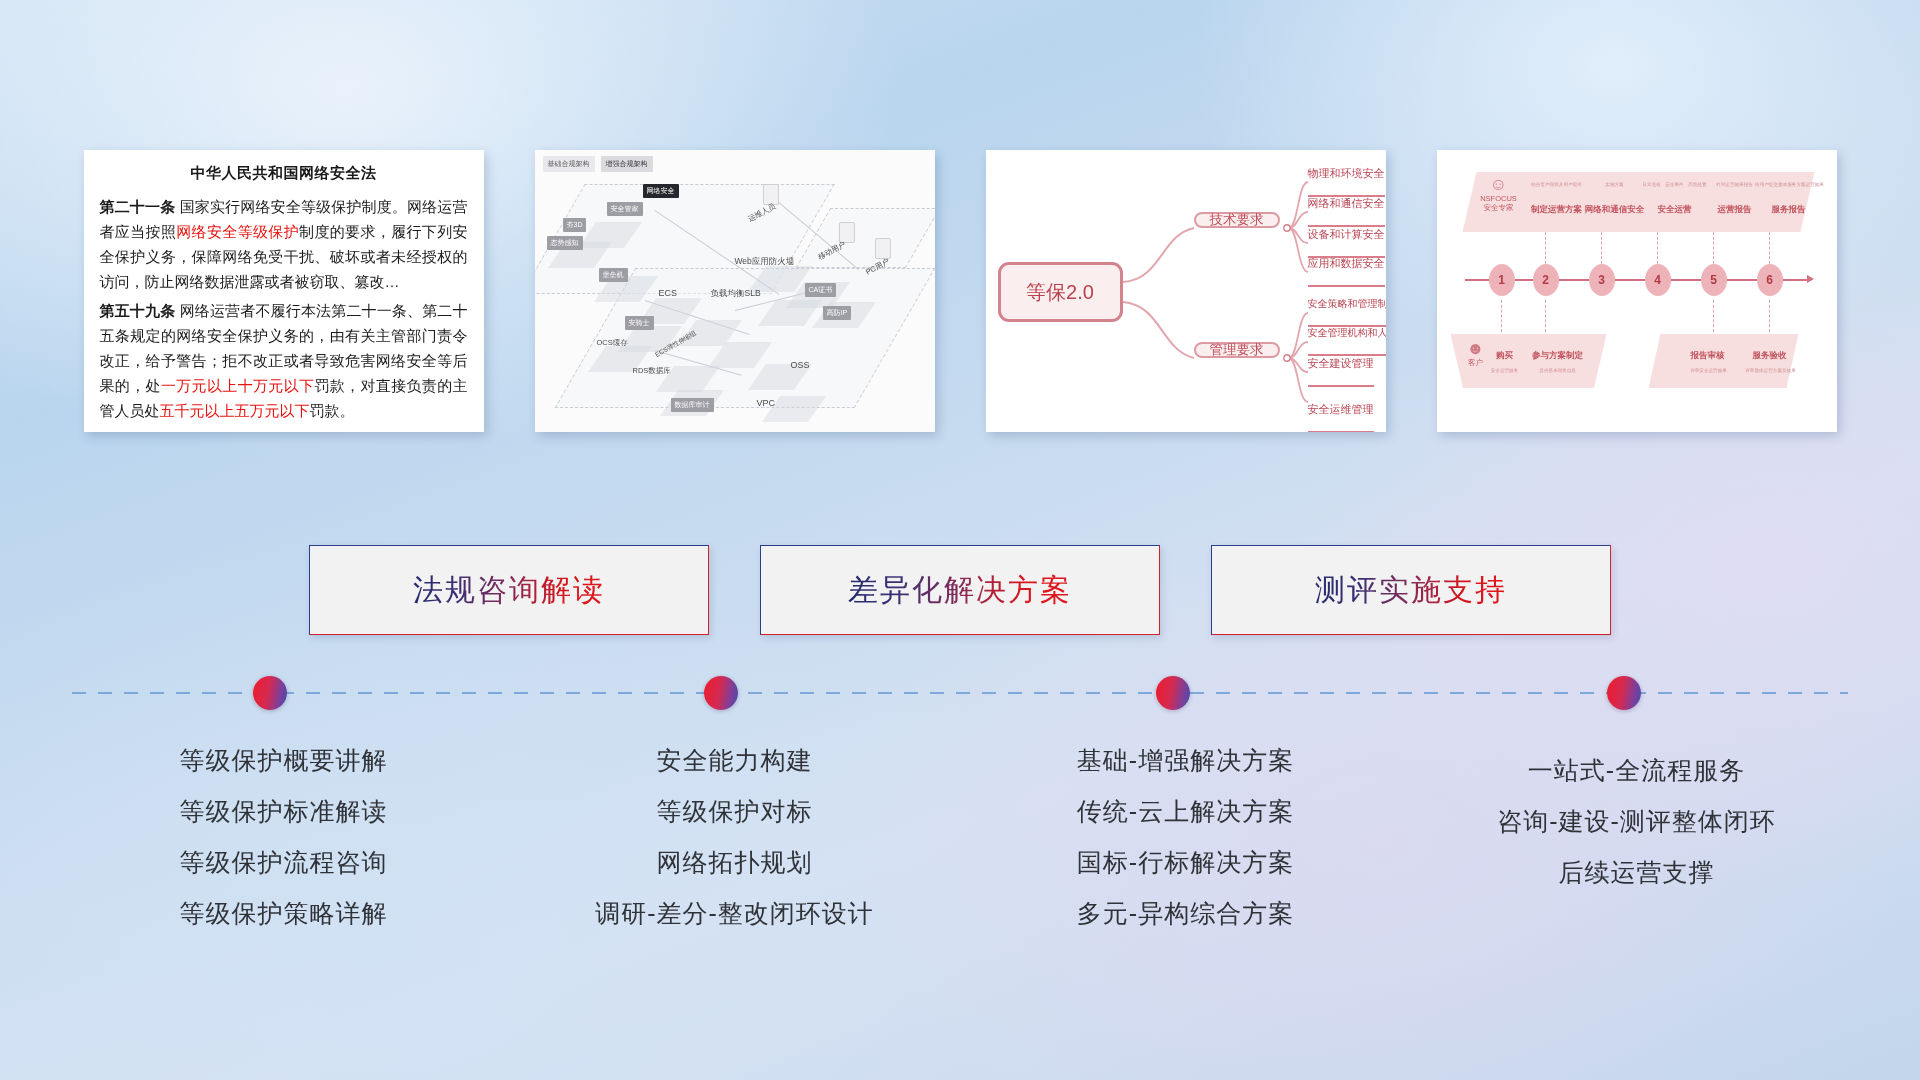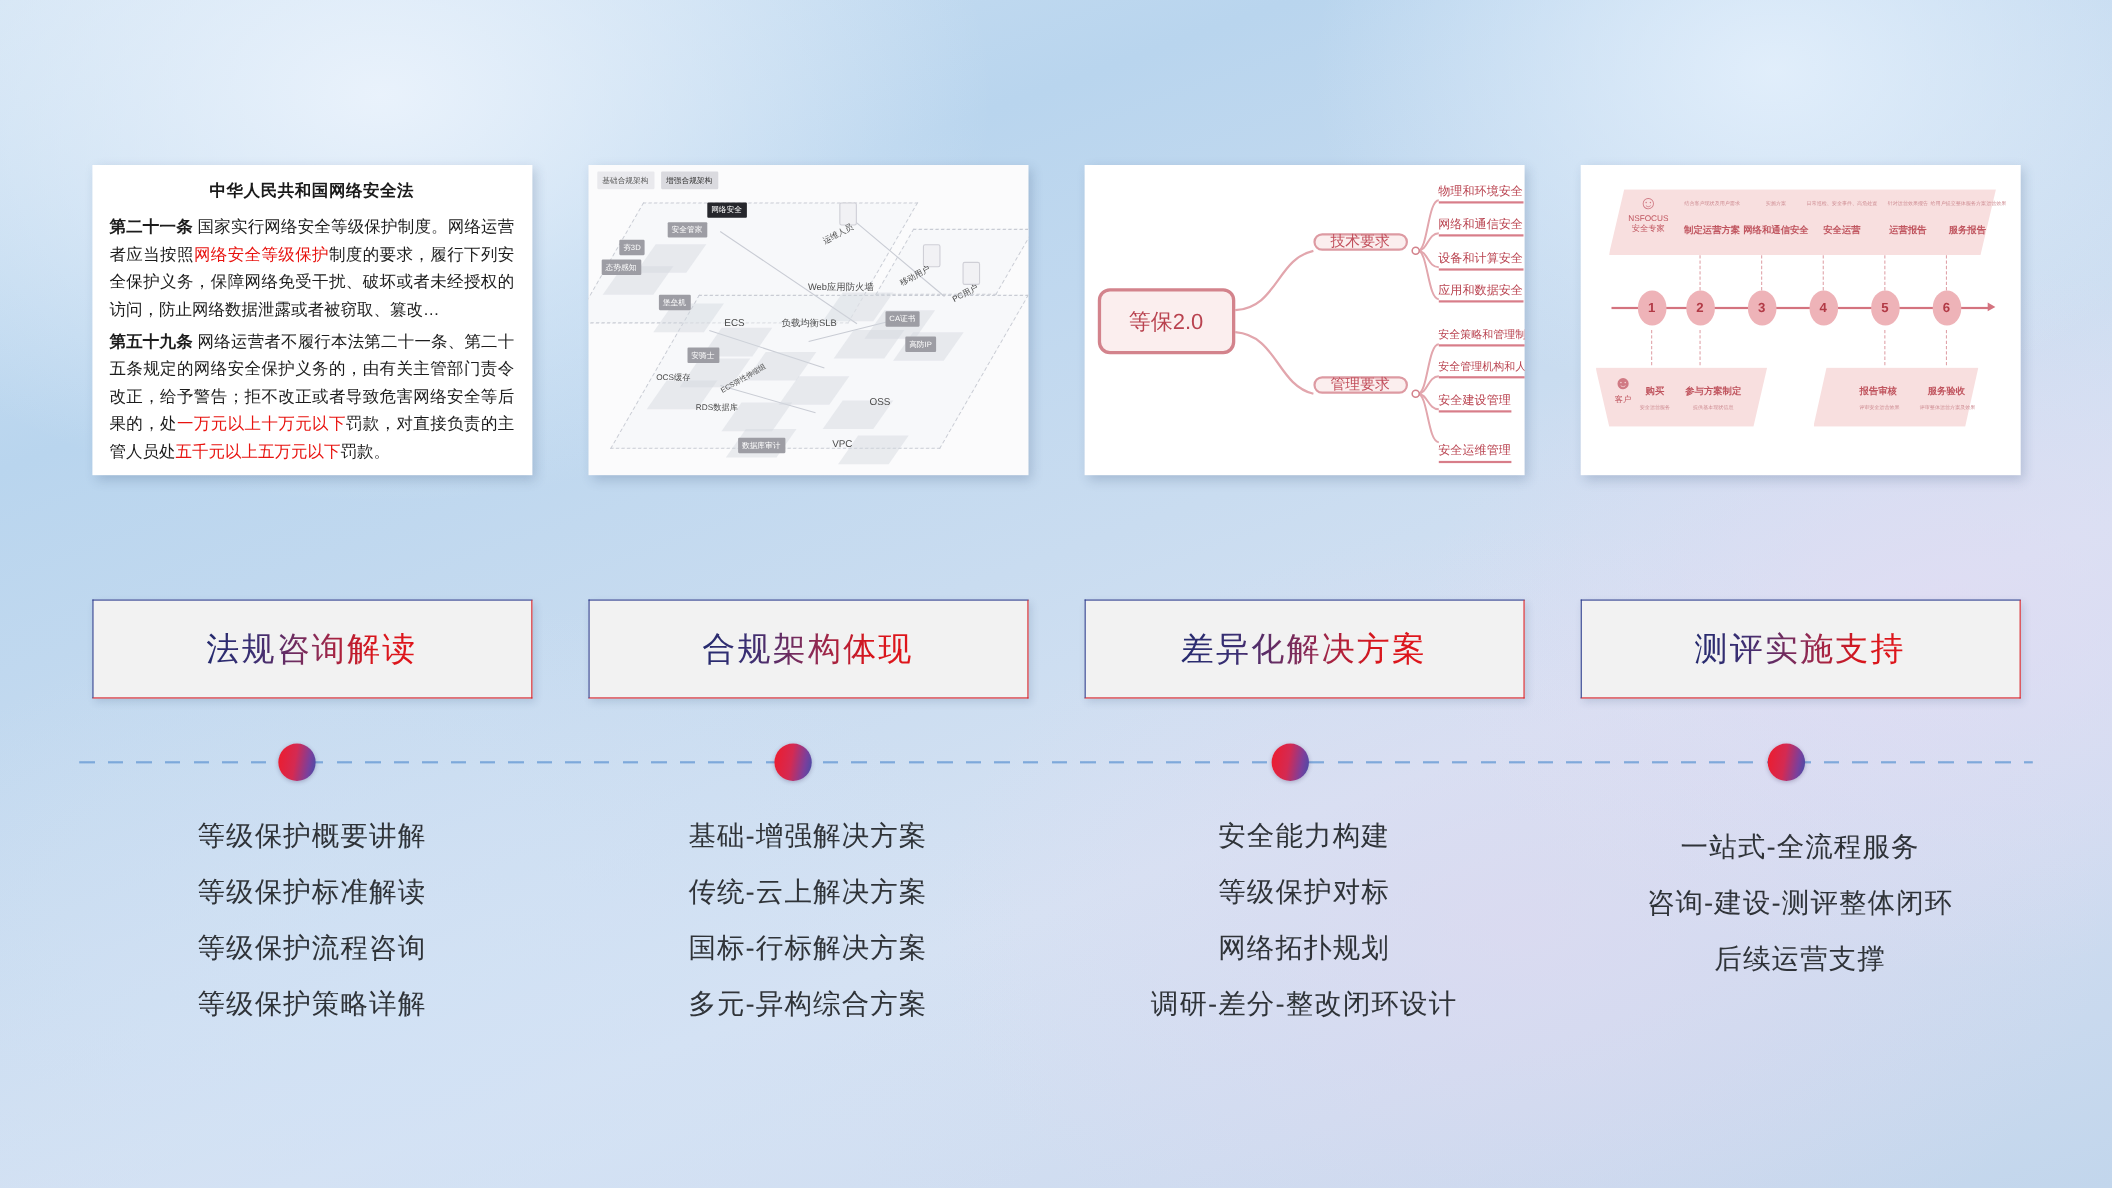--- a/index.html
+++ b/index.html
@@ -137,21 +137,21 @@
     border: 2.5px solid #dd9aa2;
     border-radius: 8px;
     display: flex; align-items: center; justify-content: center;
     font-size: 13.5px; color: #c24f5c;
   }
   .mind-leaf {
     position: absolute;
     font-size: 11px;
     color: #b9424f;
     white-space: nowrap;
-    padding-bottom: 2px;
+    padding-bottom: 14px;
     border-bottom: 2.5px solid #d87d89;
   }
   .mind-svg { position: absolute; inset: 0; pointer-events: none; }
 
   
   .ns-card { background: #ffffff; }
   .ns-band {
     position: absolute;
     background: #f8dfdf;
   }
@@ -476,23 +476,20 @@
       <div class="ns-title" style="left:298px;top:200px;width:70px;">服务验收</div>
       <div class="ns-sub" style="left:292px;top:218px;width:84px;">评审整体运营方案及效果</div>
     </div>
   </div>
 
   <div class="pills-row">
     <div class="pill">
       <span class="pill-text">法规咨询解读</span>
     </div>
     <div class="pill">
-      <span class="pill-text">合规架构体现</span>
-    </div>
-    <div class="pill">
       <span class="pill-text">差异化解决方案</span>
     </div>
     <div class="pill">
       <span class="pill-text">测评实施支持</span>
     </div>
   </div>
 
   <div class="timeline"></div>
   <div class="tl-dot" style="left:253px;"></div>
   <div class="tl-dot" style="left:704px;"></div>
@@ -502,33 +499,33 @@
   <div class="lists-row">
 
     <div class="list-col">
       <div class="list-item">等级保护概要讲解</div>
       <div class="list-item">等级保护标准解读</div>
       <div class="list-item">等级保护流程咨询</div>
       <div class="list-item">等级保护策略详解</div>
     </div>
 
     <div class="list-col">
+      <div class="list-item">安全能力构建</div>
+      <div class="list-item">等级保护对标</div>
+      <div class="list-item">网络拓扑规划</div>
+      <div class="list-item">调研-差分-整改闭环设计</div>
+    </div>
+
+    <div class="list-col">
       <div class="list-item">基础-增强解决方案</div>
       <div class="list-item">传统-云上解决方案</div>
       <div class="list-item">国标-行标解决方案</div>
       <div class="list-item">多元-异构综合方案</div>
     </div>
 
-    <div class="list-col">
-      <div class="list-item">安全能力构建</div>
-      <div class="list-item">等级保护对标</div>
-      <div class="list-item">网络拓扑规划</div>
-      <div class="list-item">调研-差分-整改闭环设计</div>
-    </div>
-
     <div class="list-col" style="padding-top:10px;">
       <div class="list-item">一站式-全流程服务</div>
       <div class="list-item">咨询-建设-测评整体闭环</div>
       <div class="list-item">后续运营支撑</div>
     </div>
 
   </div>
 
 </div>
 

